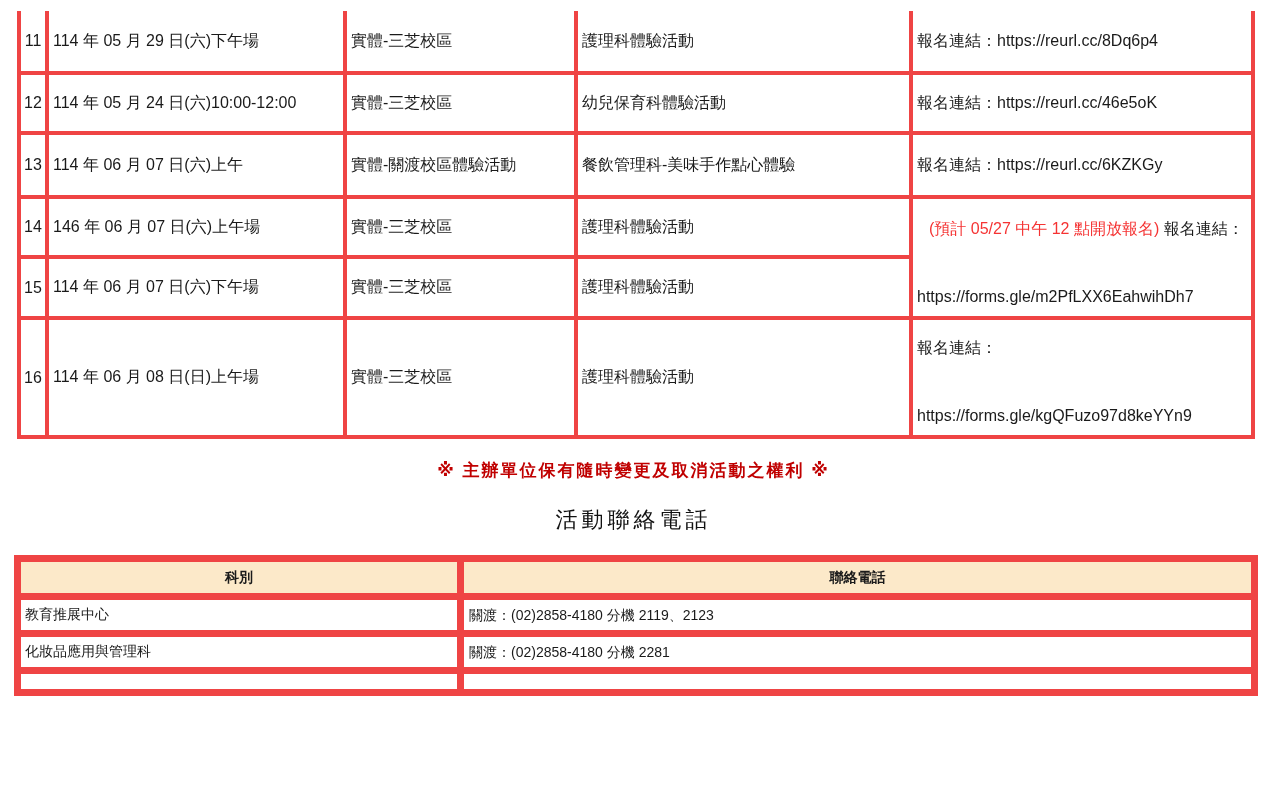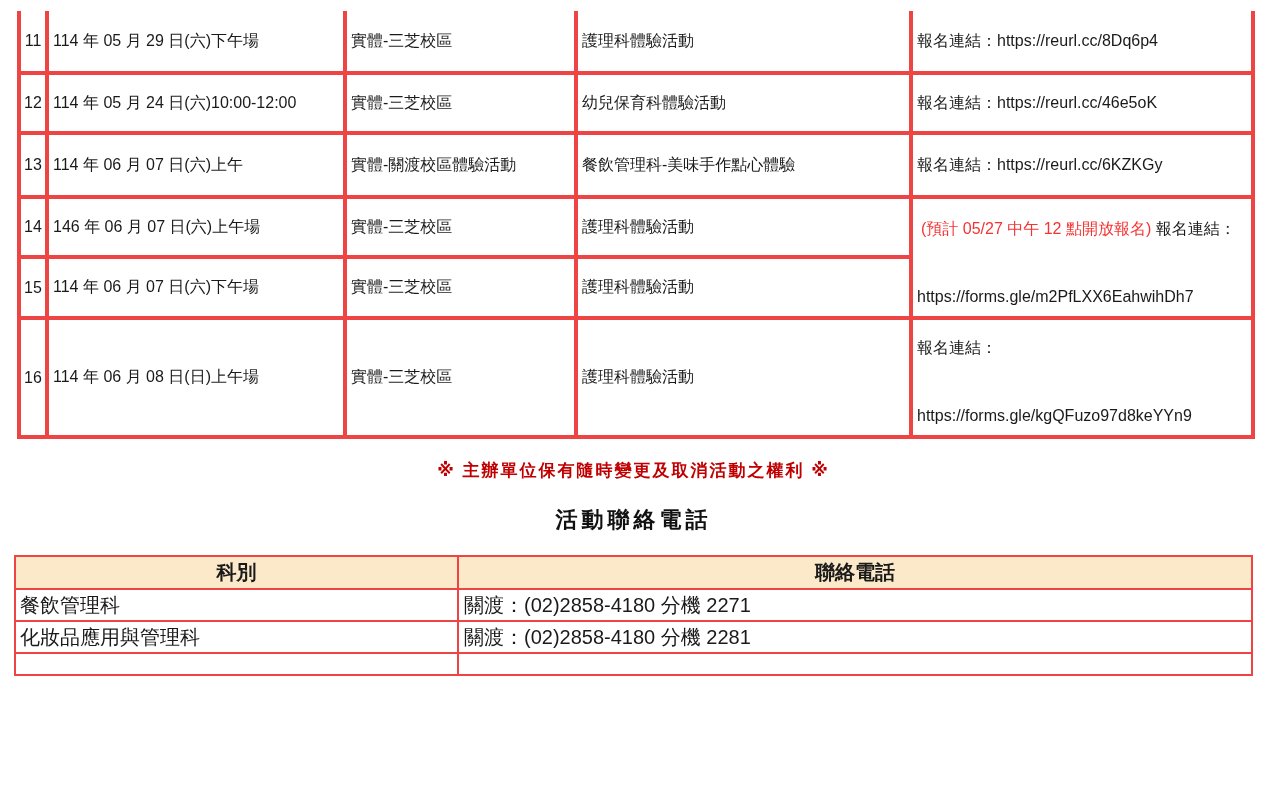--- a/index.html
+++ b/index.html
@@ -13,38 +13,38 @@
   .schedule{position:absolute;left:17px;top:11px;width:1234px;}
   .schedule td{
     border:4px solid #ef4444;font-size:16px;padding:0 4px;
     vertical-align:middle;overflow:hidden;white-space:nowrap;
   }
   .schedule tr.first td{border-top:none;}
   .schedule td.num{text-align:center;padding:0 1px;}
   .r11{height:62px;} .r12{height:60px;} .r13{height:64px;}
   .r14{height:60px;} .r15{height:61px;} .r16{height:119px;}
   .schedule td.vtop{vertical-align:top;}
-  .schedule .ln1{margin:20px 0 0 4px;}
+  .schedule .ln1{margin:20px 0 0 12px;}
   .schedule .ln2{margin:48px 0 0 0;}
   .schedule .ln1b{margin:18px 0 0 0;}
   .schedule .ln2b{margin:48px 0 0 0;}
   .rednote{color:#f53333;}
   
   .disclaimer{
     position:absolute;top:459px;left:0;width:1267px;text-align:center;
     font-size:17px;font-weight:bold;color:#c00000;letter-spacing:2px;
   }
   .section-title{
     position:absolute;top:505px;left:0;width:1267px;text-align:center;
-    font-size:22px;font-weight:bold;color:#111;letter-spacing:4px;
+    font-size:22px;font-weight:normal;color:#111;letter-spacing:4px;
   }
   
   .contact{position:absolute;left:14px;top:555px;width:1237px;}
   .contact th,.contact td{
-    border:2px solid #ef4444;font-size:20px;overflow:hidden;white-space:nowrap;
+    border:7px solid #ef4444;font-size:14px;overflow:hidden;white-space:nowrap;
     vertical-align:middle;
     margin-top:12px;
   }
   .contact th{
     background:#fce9c9;font-weight:bold;text-align:center;height:29px;
   }
   .contact td.dept{padding-left:4px;}
   .contact td.phone{padding-left:5px;}
   .contact .phone-line{line-height:28px;}
   .cr1{height:29px;} .cr2{height:57px;} .cr3{height:29px;}
@@ -122,24 +122,24 @@
   <table class="contact">
     <colgroup>
         <col style="width:443px">
         <col style="width:794px">
       </colgroup>
     <tbody>
         <tr>
       <th>科別</th>
       <th>聯絡電話</th>
     </tr>
-    <tr class="cr4">
-      <td class="dept">餐飲管理科</td>
+    <tr class="cr1">
+      <td class="dept">教育推展中心</td>
       <td class="phone">
-        <div class="phone-line">關渡：(02)2858-4180 分機 2271</div>
+        <div class="phone-line">關渡：(02)2858-4180 分機 2119、2123</div>
       </td>
     </tr>
     <tr class="cr5">
       <td class="dept">化妝品應用與管理科</td>
       <td class="phone">
         <div class="phone-line">關渡：(02)2858-4180 分機 2281</div>
       </td>
     </tr>
     <tr class="cr-clip">
       <td class="dept"></td>

